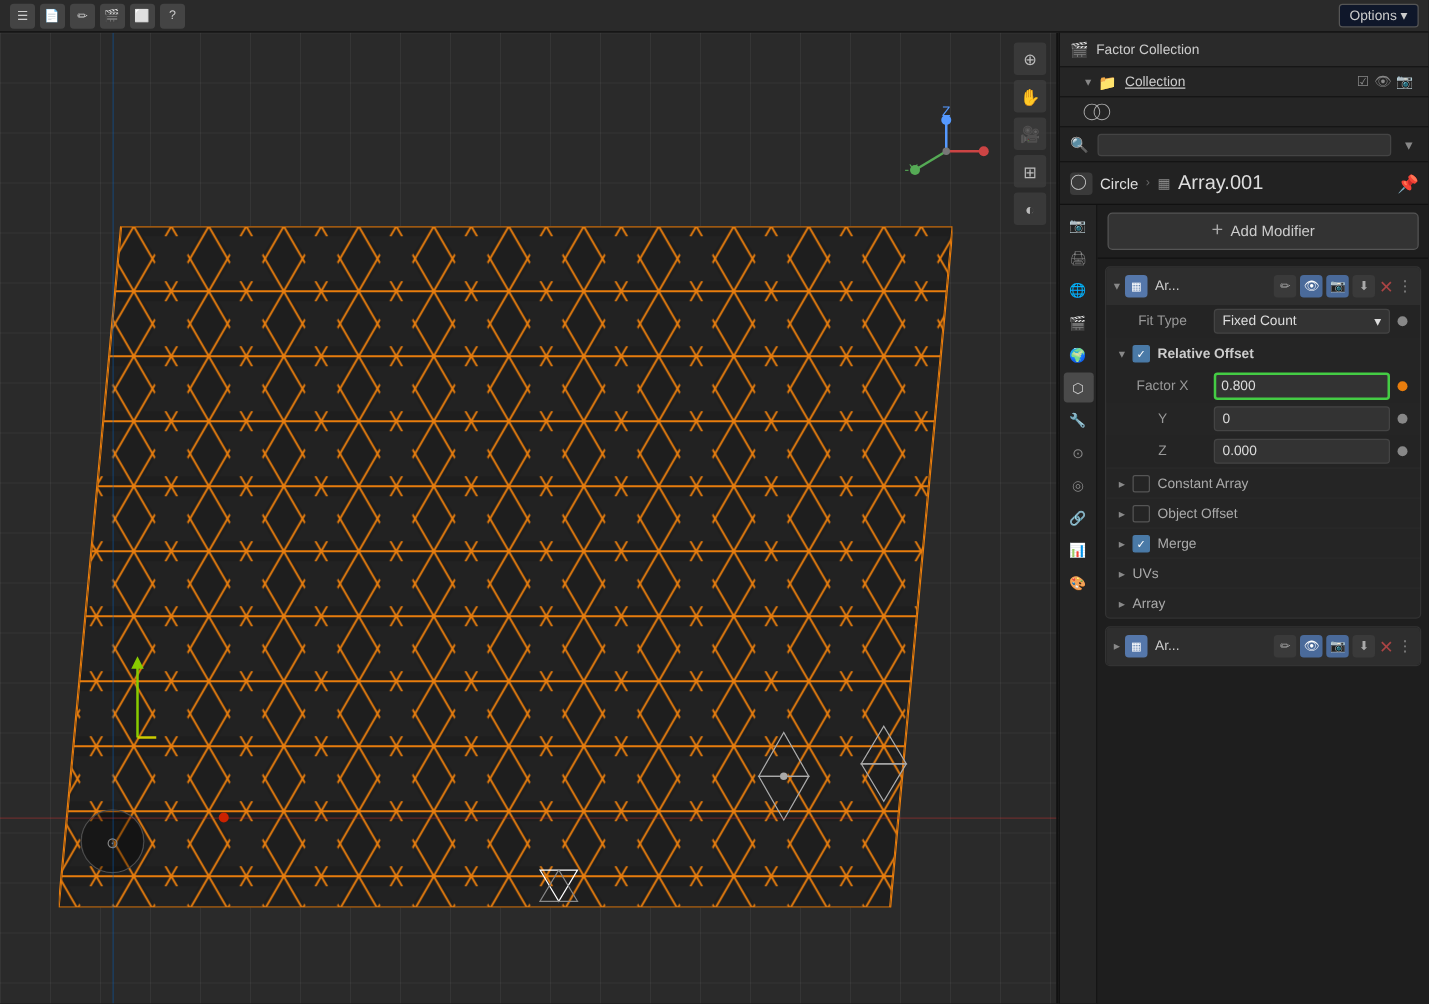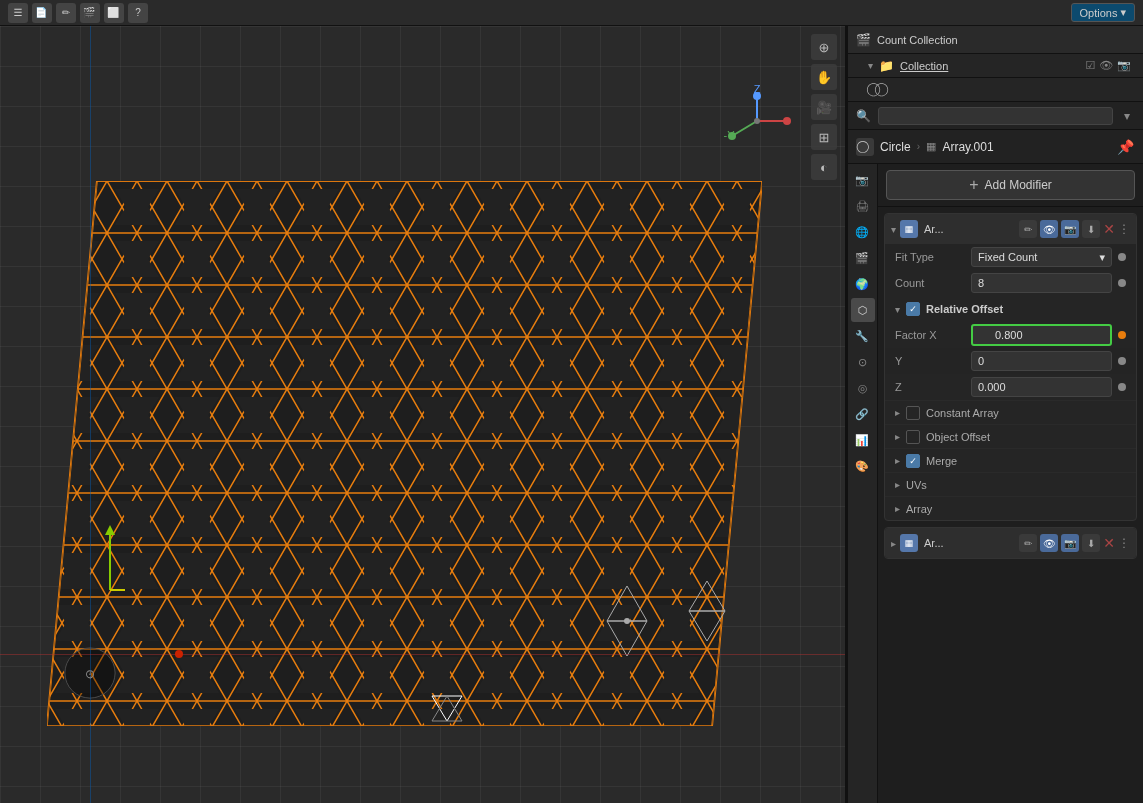--- a/index.html
+++ b/index.html
@@ -28,21 +28,21 @@
     }
     .topbar-icon {
       width: 20px; height: 20px;
       background: #444;
       border-radius: 3px;
       display: flex; align-items: center; justify-content: center;
       font-size: 10px;
     }
     .topbar-spacer { flex: 1; }
     .topbar-btn {
-      background: #0c4a6e;
+      background: #0f172a;
       border: 1px solid #555;
       border-radius: 3px;
       color: #ccc;
       padding: 2px 8px;
       font-size: 11px;
       cursor: pointer;
       display: flex; align-items: center; gap: 3px;
     }
 
     
@@ -218,21 +218,21 @@
     }
     .object-icon {
       width: 18px; height: 18px;
       background: #3a3a3a;
       border-radius: 3px;
       display: flex; align-items: center; justify-content: center;
       font-size: 10px;
     }
     .object-name { font-size: 12px; color: #ddd; }
     .breadcrumb-arrow { color: #666; font-size: 10px; }
-    .modifier-name { font-size: 12px; color: #ddd; }
+    .modifier-name { font-size: 16px; color: #ddd; }
     .pin-icon { margin-left: auto; color: #888; font-size: 14px; cursor: pointer; }
 
     
     .right-panel-inner {
       display: flex;
       flex: 1;
       overflow: hidden;
     }
     .props-side-tabs {
       width: 30px;
@@ -339,21 +339,21 @@
       align-items: center;
       padding: 3px 10px 3px 10px;
       height: 26px;
       gap: 6px;
     }
     .mod-field-row:nth-child(even) { background: #242424; }
     .field-label {
       color: #999;
       font-size: 11px;
       min-width: 70px;
-      text-align: left;
+      text-align: center;
     }
     .field-value {
       flex: 1;
       background: #333;
       border: 1px solid #444;
       border-radius: 3px;
       color: #ddd;
       padding: 2px 6px;
       font-size: 11px;
       height: 20px;
@@ -393,21 +393,21 @@
     .section-label { font-size: 11px; color: #ccc; font-weight: bold; }
 
     
     .factor-x-field {
       position: relative;
       flex: 1;
       background: #333;
       border: 2px solid #44cc44;
       border-radius: 3px;
       color: #ddd;
-      padding: 2px 22px;
+      padding: 2px 4px;
       font-size: 11px;
       height: 22px;
       display: flex;
       align-items: center;
     }
 
     
     .collapse-section {
       display: flex;
       align-items: center;
@@ -574,21 +574,21 @@
 
     <div class="red-dot"></div>
 
     <div style="position:absolute; right:0; top:0; width:2px; height:100%; background:#111;"></div>
   </div>
 
   <div class="right-panel">
 
     <div class="scene-header">
       <span style="color:#888; font-size:12px;">🎬</span>
-      <span class="scene-title">Count Collection</span>
+      <span class="scene-title">Factor Collection</span>
     </div>
 
     <div class="collection-row">
       <span style="color:#888; font-size:10px;">▾</span>
       <span style="color:#888; font-size:12px;">📁</span>
       <span class="collection-name">Collection</span>
       <div class="coll-icons">
         <span class="coll-icon">☑</span>
         <span class="coll-icon">👁</span>
         <span class="coll-icon">📷</span>
@@ -659,27 +659,20 @@
 
           <div class="mod-field-row">
             <span class="field-label">Fit Type</span>
             <div class="field-value dropdown">
               <span>Fixed Count</span>
               <span>▾</span>
             </div>
             <div class="field-dot"></div>
           </div>
 
-          <div class="mod-field-row">
-            <span class="field-label">Count</span>
-            <div class="field-value">
-              <span>8</span>
-            </div>
-            <div class="field-dot"></div>
-          </div>
 
           <div class="section-header">
             <span class="section-arrow">▾</span>
             <div class="section-check checked">✓</div>
             <span class="section-label">Relative Offset</span>
           </div>
 
           <div class="mod-field-row">
             <span class="field-label">Factor X</span>
             <div class="factor-x-field">

